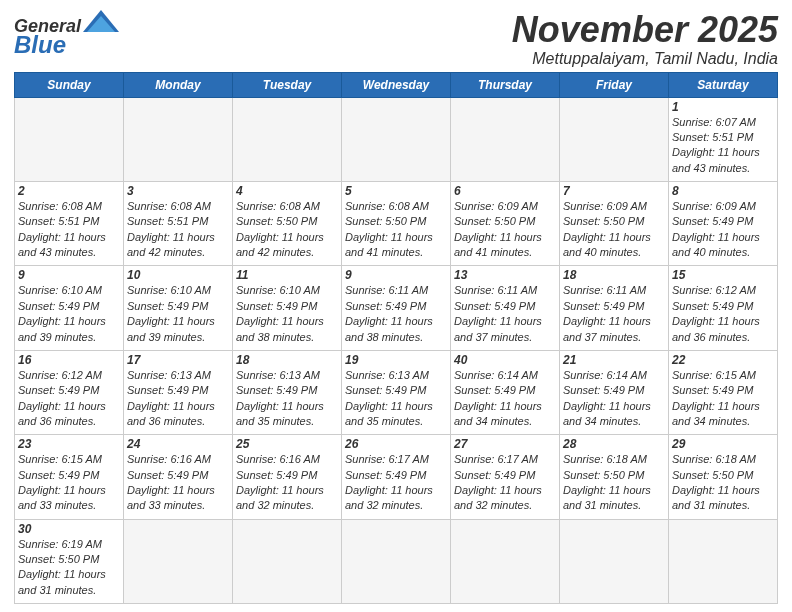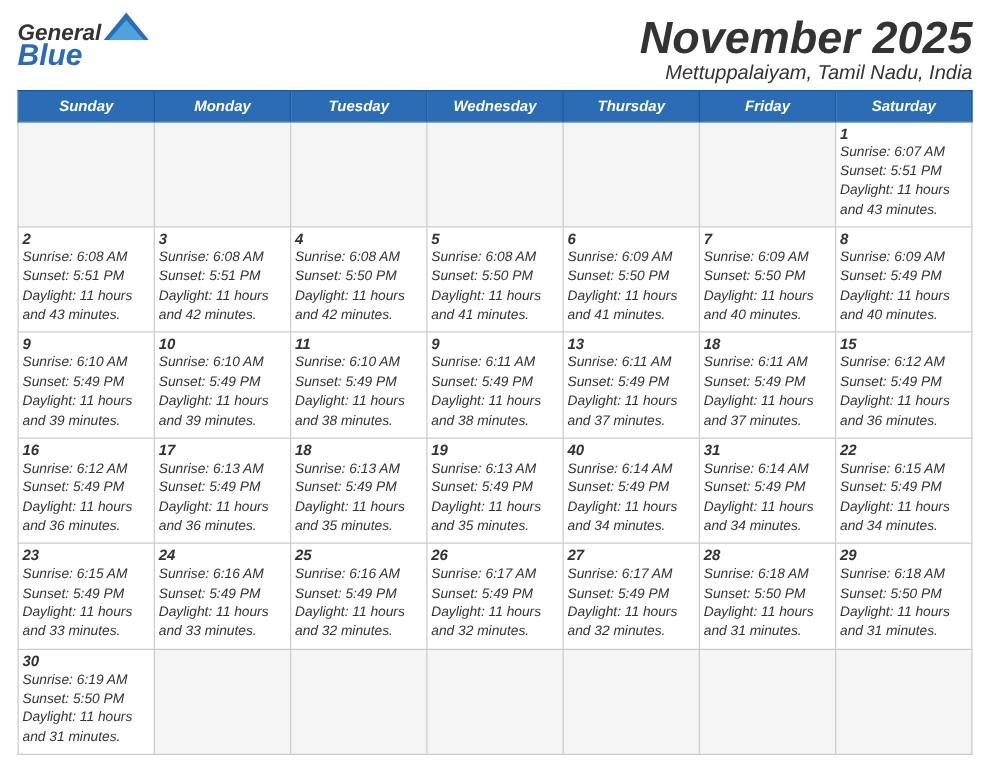--- a/index.html
+++ b/index.html
@@ -222,21 +222,21 @@
           </td>
           <td>
             <span class="day-number">19</span>
             <div class="day-info">Sunrise: 6:13 AM<br>Sunset: 5:49 PM<br>Daylight: 11 hours and 35 minutes.</div>
           </td>
           <td>
             <span class="day-number">40</span>
             <div class="day-info">Sunrise: 6:14 AM<br>Sunset: 5:49 PM<br>Daylight: 11 hours and 34 minutes.</div>
           </td>
           <td>
-            <span class="day-number">31</span>
+            <span class="day-number">21</span>
             <div class="day-info">Sunrise: 6:14 AM<br>Sunset: 5:49 PM<br>Daylight: 11 hours and 34 minutes.</div>
           </td>
           <td>
             <span class="day-number">22</span>
             <div class="day-info">Sunrise: 6:15 AM<br>Sunset: 5:49 PM<br>Daylight: 11 hours and 34 minutes.</div>
           </td>
         </tr>
         <tr>
           <td>
             <span class="day-number">23</span>

